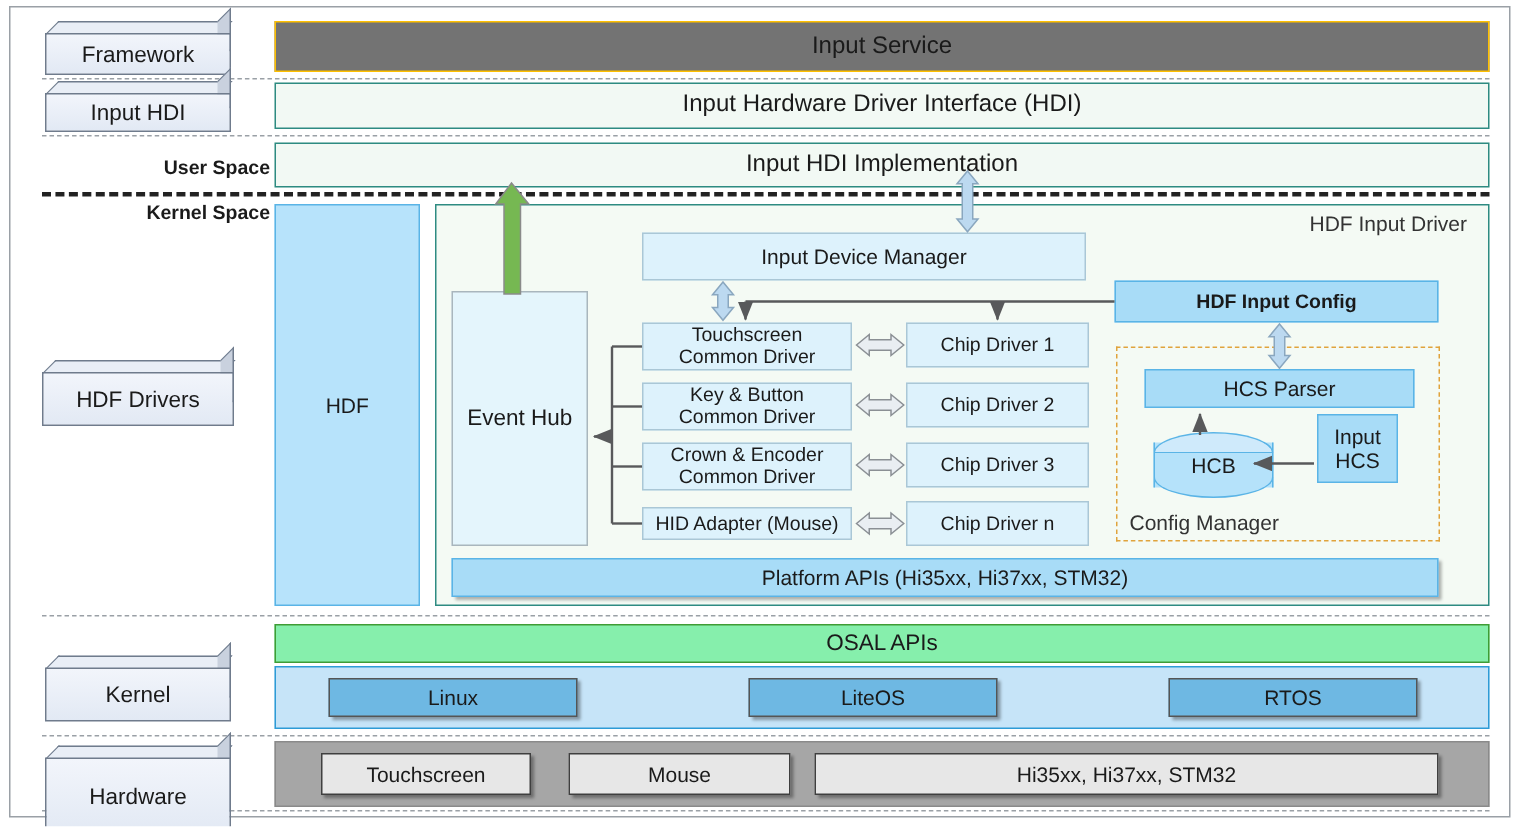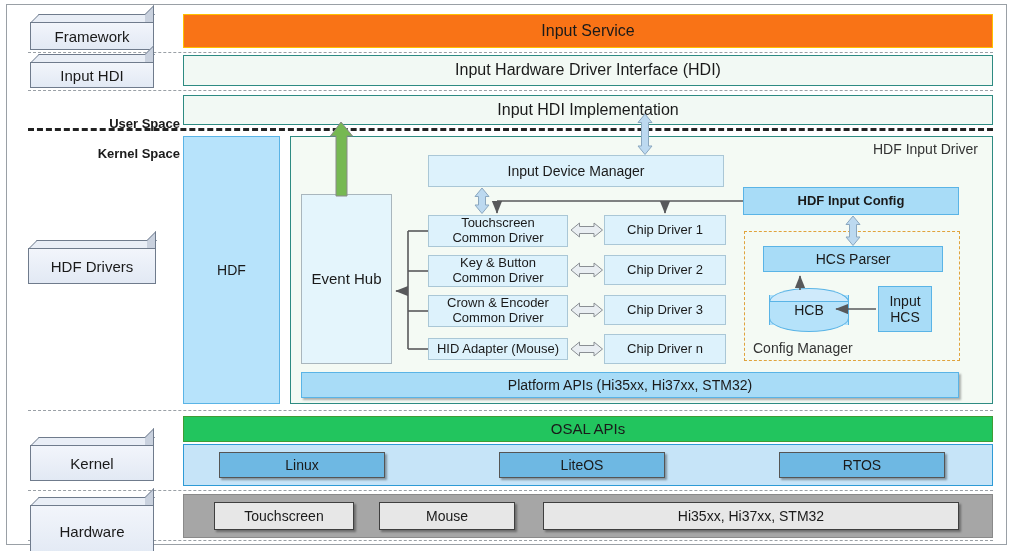--- a/index.html
+++ b/index.html
@@ -21,38 +21,38 @@
     background:#e9eef6;border:1px solid #6f7b8c;border-bottom:none;box-sizing:border-box;
     transform:skewX(-45deg);transform-origin:bottom left;}
   .lbl3d .side{position:absolute;right:0;top:0;width:9px;height:calc(100% - 8px);
     background:#c9d1de;border:1px solid #6f7b8c;border-left:none;box-sizing:border-box;
     transform:skewY(-45deg);transform-origin:top left;}
 
   
   .box{position:absolute;box-sizing:border-box;display:flex;align-items:center;
     justify-content:center;text-align:center;font-size:14px;color:#1a1a1a;line-height:1.15;}
 
-  .bar-service{background:#f97316;border:1px solid #ffc000;}
+  .bar-service{background:#737373;border:1px solid #ffc000;}
   .bar-hdi{background:#f2f9f4;border:1px solid #2e8b82;}
-  .bar-osal{background:#22c55e;border:1px solid #3f9c35;}
+  .bar-osal{background:#86efac;border:1px solid #3f9c35;}
   .bar-kernelrow{background:#c6e4f8;border:1px solid #2e9bd6;}
   .bar-hwrow{background:#a6a6a6;border:1px solid #8a8a8a;}
 
   .hdf-block{background:#b7e3fb;border:1px solid #5ab4e6;}
   .driver-container{background:#f4faf4;border:1px solid #2e8b82;}
   .lightblue{background:#ddf2fc;border:1px solid #aac7d6;}
   .midblue{background:#a8dcf7;border:1px solid #5ab4e6;}
   .kernel-chip{background:#6eb8e3;border:1px solid #555555;box-shadow:2px 2px 2px rgba(0,0,0,.35);}
   .hw-chip{background:#e7e7e7;border:1px solid #3f3f3f;box-shadow:2px 2px 2px rgba(0,0,0,.35);}
   .platform-api{background:#a8dcf7;border:1px solid #5ab4e6;box-shadow:2px 2px 2px rgba(0,0,0,.30);}
   .eventhub{background:#e4f5fc;border:1px solid #a9b6bd;}
   .cfg-dashed{position:absolute;box-sizing:border-box;border:1px dashed #e0a33c;background:transparent;}
 
   .bold{font-weight:bold;}
-  .side-label{position:absolute;font-size:13px;font-weight:bold;color:#1a1a1a;text-align:right;margin-top:12px;}
+  .side-label{position:absolute;font-size:13px;font-weight:bold;color:#1a1a1a;text-align:right;}
   .corner-label{position:absolute;font-size:14px;color:#333333;}
 
   
   .cyl{position:absolute;box-sizing:border-box;}
   .cyl .body{position:absolute;left:0;top:7px;width:100%;height:calc(100% - 14px);
     background:#b5e2fa;border-left:1px solid #5ab4e6;border-right:1px solid #5ab4e6;box-sizing:border-box;}
   .cyl .bot{position:absolute;left:0;bottom:0;width:100%;height:14px;background:#b5e2fa;
     border:1px solid #5ab4e6;border-top:none;border-radius:0 0 50% 50%/0 0 100% 100%;box-sizing:border-box;}
   .cyl .top{position:absolute;left:0;top:0;width:100%;height:14px;background:#cfeafb;
     border:1px solid #5ab4e6;border-radius:50%/100% 100% 0 0;box-sizing:border-box;}
@@ -131,35 +131,35 @@
   <div class="box lightblue" style="left:604px;top:334px;width:122px;height:30px;font-size:13px;">Chip Driver n</div>
 
   <div class="cfg-dashed" style="left:744px;top:231px;width:216px;height:130px;"></div>
   <div class="box midblue" style="left:763px;top:246px;width:180px;height:26px;font-size:14px;">HCS Parser</div>
   <div class="cyl" style="left:769px;top:288px;width:80px;height:44px;">
     <div class="body"></div>
     <div class="bot"></div>
     <div class="top"></div>
     <div class="txt">HCB</div>
   </div>
-  <div class="box midblue" style="left:878px;top:286px;width:54px;height:46px;white-space:pre-line;font-size:14px;">Input
+  <div class="box midblue" style="left:878px;top:276px;width:54px;height:46px;white-space:pre-line;font-size:14px;">Input
 HCS</div>
   <div class="corner-label" style="left:753px;top:340px;font-size:14px;">Config Manager</div>
 
   <div class="box platform-api" style="left:301px;top:372px;width:658px;height:26px;font-size:14px;">Platform APIs (Hi35xx, Hi37xx, STM32)</div>
 
   <div class="box bar-osal" style="left:183px;top:416px;width:810px;height:26px;font-size:15px;">OSAL APIs</div>
   <div class="box bar-kernelrow" style="left:183px;top:444px;width:810px;height:42px;"></div>
   <div class="box kernel-chip" style="left:219px;top:452px;width:166px;height:26px;font-size:14px;">Linux</div>
   <div class="box kernel-chip" style="left:499px;top:452px;width:166px;height:26px;font-size:14px;">LiteOS</div>
   <div class="box kernel-chip" style="left:779px;top:452px;width:166px;height:26px;font-size:14px;">RTOS</div>
 
   <div class="box bar-hwrow" style="left:183px;top:494px;width:810px;height:44px;"></div>
   <div class="box hw-chip" style="left:214px;top:502px;width:140px;height:28px;font-size:14px;">Touchscreen</div>
-  <div class="box hw-chip" style="left:379px;top:502px;width:136px;height:28px;font-size:14px;">Mouse</div>
+  <div class="box hw-chip" style="left:379px;top:502px;width:148px;height:28px;font-size:14px;">Mouse</div>
   <div class="box hw-chip" style="left:543px;top:502px;width:416px;height:28px;font-size:14px;">Hi35xx, Hi37xx, STM32</div>
 
   <svg class="ov" viewBox="0 0 1015 551">
     <defs>
       <marker id="amk" markerWidth="9" markerHeight="9" refX="7.5" refY="3.2" orient="auto">
         <path d="M0,0 L8,3.2 L0,6.4 z" fill="#58595b"></path>
       </marker>
     </defs>
 
     <g>

